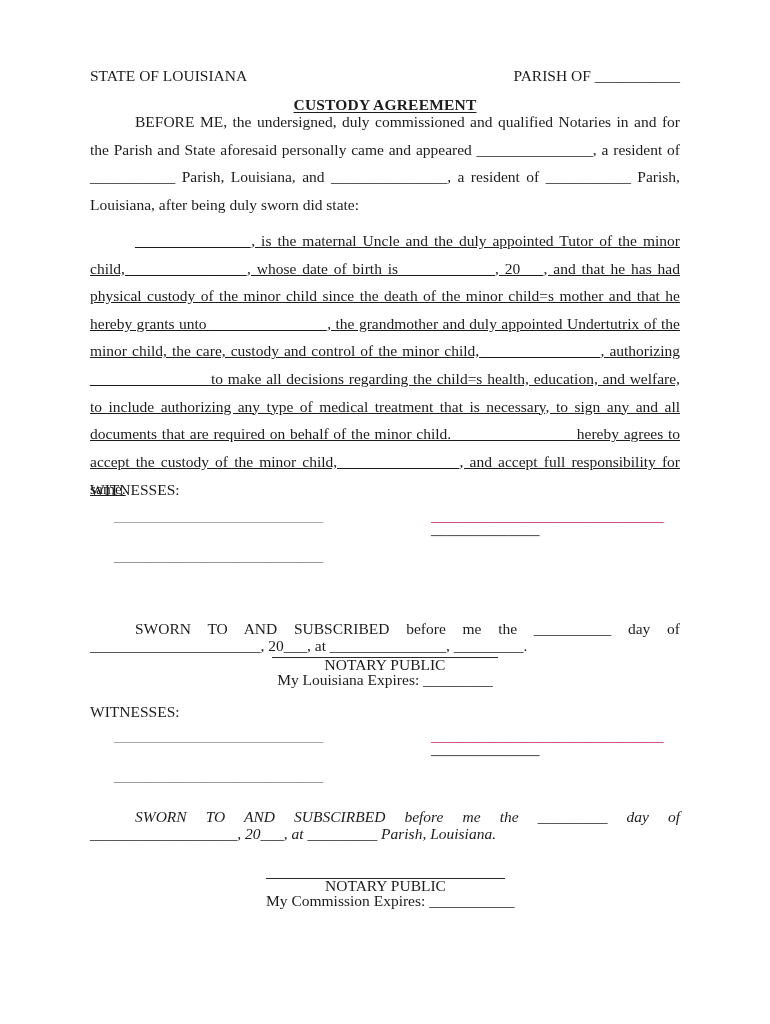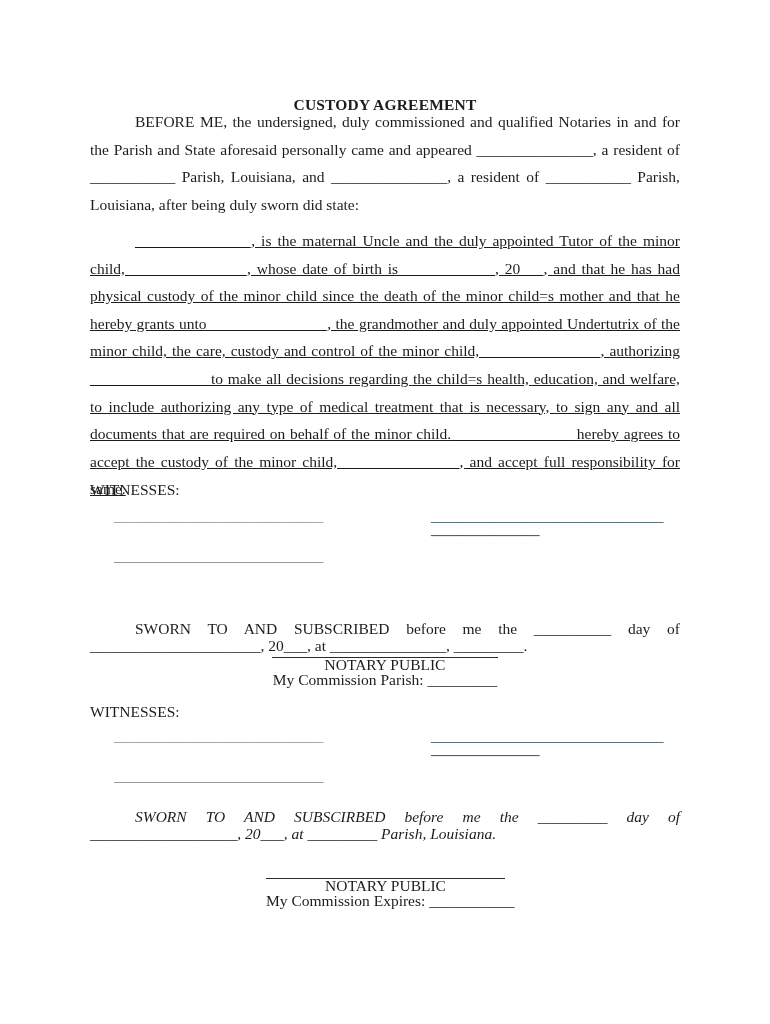--- a/index.html
+++ b/index.html
@@ -14,21 +14,21 @@
     overflow: hidden;
   }
   .section { position: absolute; left: 90px; width: 590px; }
 
   .doc-header { top: 66px; display: flex; justify-content: space-between; line-height: 20px; }
 
   .doc-title {
     top: 95px; text-align: center; font-weight: bold;
     line-height: 20px; letter-spacing: 0.2px;
   }
-  .doc-title span { text-underline-offset: 2px; }
+  .doc-title span { text-decoration: underline; text-underline-offset: 2px; }
 
   .para {
     line-height: 27.6px;
     text-align: justify;
     text-indent: 45px;
   }
   .p1 { top: 108px; }
   .p2 { top: 227px; text-decoration: underline; }
 
   .witnesses { line-height: 24px; text-align: left; }
@@ -39,21 +39,21 @@
   .sig-block-1 { top: 508px; }
   .sig-block-2 { top: 728px; }
   .sig-line {
     position: absolute;
     font-size: 15.5px;
     line-height: 16px;
     white-space: nowrap;
   }
   .sig-left-1  { left: 0;     top: 0;    color: #8f8f8f; }
   .sig-left-2  { left: 0;     top: 40px; color: #7a7a7a; }
-  .sig-right-long  { left: 317px; top: 0;    color: #0c4a6e; }
+  .sig-right-long  { left: 317px; top: 0;    color: #be185d; }
   .sig-right-short { left: 317px; top: 13px; color: #4f4f4f; font-weight: bold; }
 
   .sworn { line-height: 17.4px; }
   .sworn-1 { top: 620px; }
   .sworn-2 { top: 808px; font-style: italic; }
   .sworn-line-1 {
     text-align: justify;
     text-align-last: justify;
     text-indent: 45px;
   }
@@ -66,20 +66,24 @@
   }
   .notary-1 { top: 657px; width: 226px; left: 272px; }
   .notary-2 { top: 878px; width: 239px; left: 266px; }
   .notary div { white-space: nowrap; }
 </style>
 </head>
 <body>
 
 <div class="page">
 
+  <div class="section doc-header">
+    <span>STATE OF LOUISIANA</span>
+    <span>PARISH OF ___________</span>
+  </div>
 
   <div class="section doc-title">
     <span>CUSTODY AGREEMENT</span>
   </div>
 
   <div class="section para p1">BEFORE ME, the undersigned, duly commissioned and qualified Notaries in and for the Parish and State aforesaid personally came and appeared _______________, a resident of ___________ Parish, Louisiana, and _______________, a resident of ___________ Parish, Louisiana, after being duly sworn did state:</div>
 
   <div class="section para p2">_______________, is the maternal Uncle and the duly appointed Tutor of the minor child, _______________, whose date of birth is ________ ___, 20___, and that he has had physical custody of the minor child since the death of the minor child=s mother and that he hereby grants unto _______________, the grandmother and duly appointed Undertutrix of the minor child, the care, custody and control of the minor child, _______________, authorizing _______________ to make all decisions regarding the child=s health, education, and welfare, to include authorizing any type of medical treatment that is necessary, to sign any and all documents that are required on behalf of the minor child. _______________ hereby agrees to accept the custody of the minor child, _______________, and accept full responsibility for same.</div>
 
   <div class="section witnesses witnesses-1">WITNESSES:</div>
@@ -91,21 +95,21 @@
     <span class="sig-line sig-left-2">___________________________</span>
   </div>
 
   <div class="section sworn sworn-1">
     <div class="sworn-line-1">SWORN TO AND SUBSCRIBED before me the __________ day of</div>
     <div class="sworn-line-2">______________________, 20___, at _______________, _________.</div>
   </div>
 
   <div class="section notary notary-1">
     <div>NOTARY PUBLIC</div>
-    <div>My Commission Parish: _________</div>
+    <div>My Louisiana Expires: _________</div>
   </div>
 
   <div class="section witnesses witnesses-2">WITNESSES:</div>
 
   <div class="section sig-block sig-block-2">
     <span class="sig-line sig-left-1">___________________________</span>
     <span class="sig-line sig-right-long">______________________________</span>
     <span class="sig-line sig-right-short">______________</span>
     <span class="sig-line sig-left-2">___________________________</span>
   </div>

